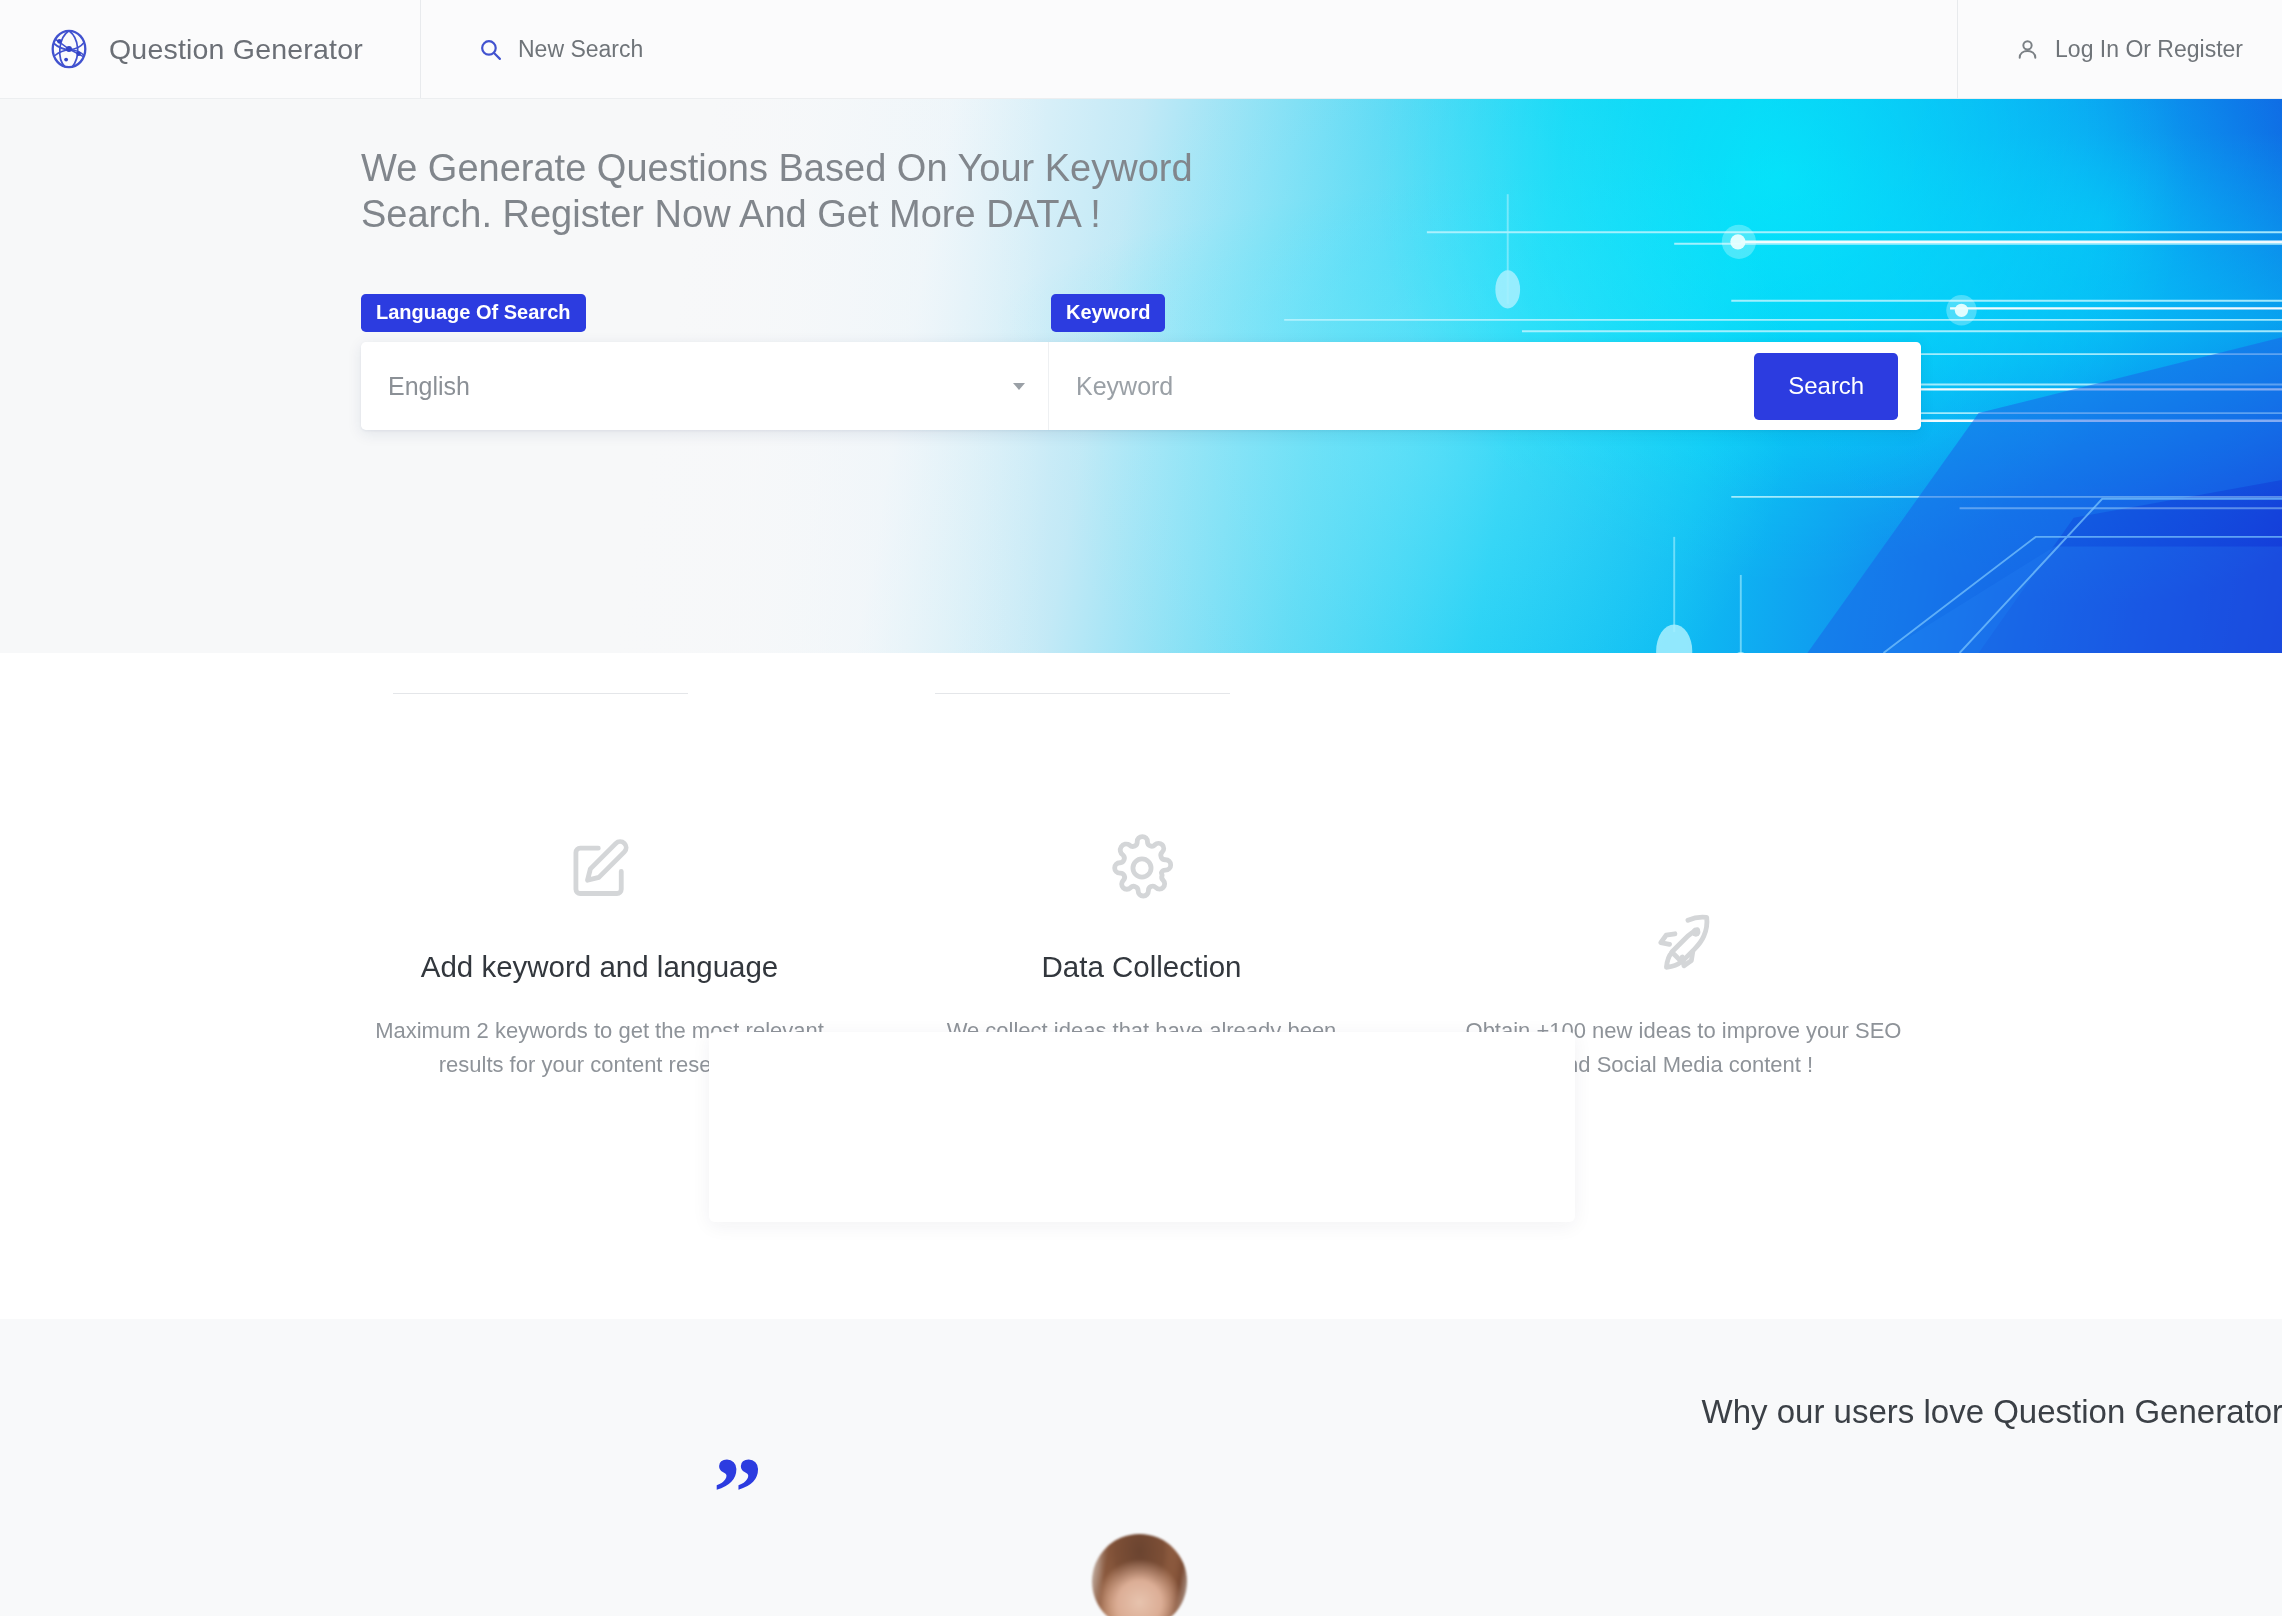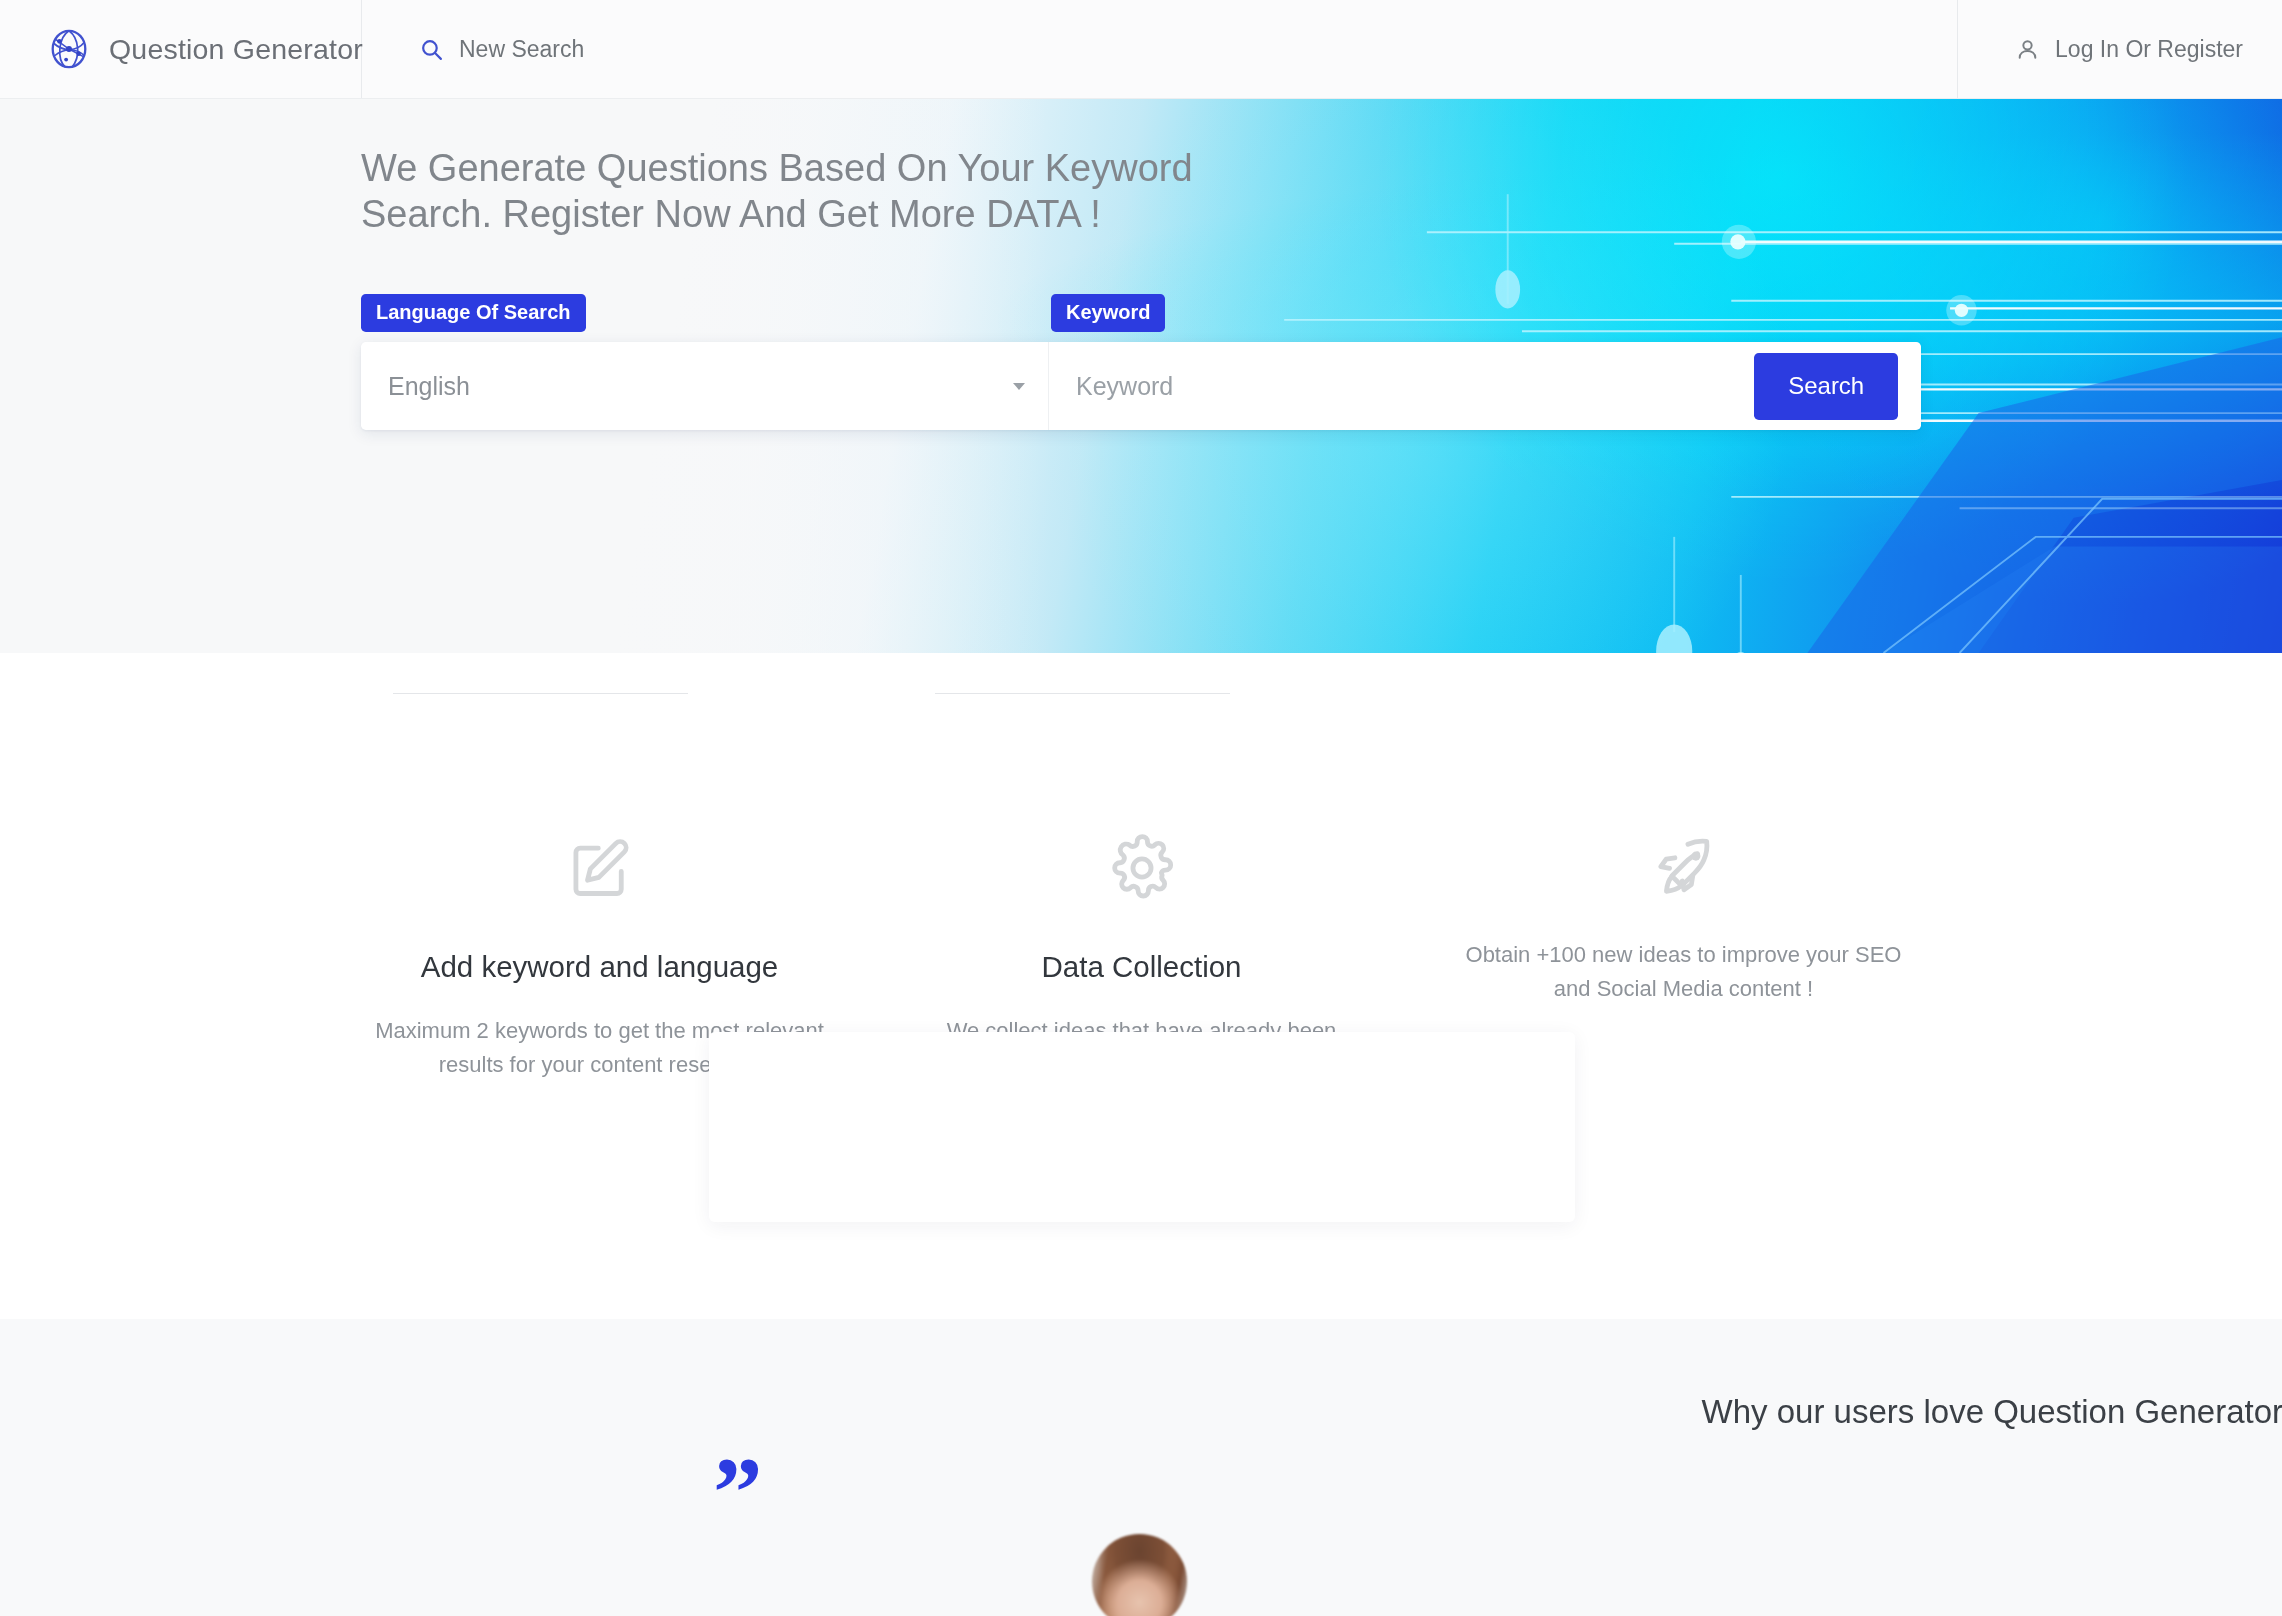--- a/index.html
+++ b/index.html
@@ -14,21 +14,21 @@
   .header {
     position: relative;
     height: 99px;
     background: #fbfbfc;
     display: flex;
     align-items: stretch;
     border-bottom: 1px solid #eceef0;
     z-index: 40;
   }
   .brand {
-    width: 362px;
+    width: 421px;
     display: flex;
     align-items: center;
     gap: 17px;
     padding-left: 46px;
     border-right: 1px solid #e8eaed;
   }
   .brand-logo { width: 46px; height: 46px; flex: 0 0 46px; }
   .brand-name {
     font-size: 28.5px;
     color: #6b6f76;
@@ -203,21 +203,21 @@
   .section-title {
     text-align: center;
     font-size: 36px;
     font-weight: 400;
     color: #3b4046;
   }
   .steps {
     margin: 84px auto 0;
     width: 1626px;
     display: flex;
-    align-items: flex-start;
+    align-items: flex-end;
   }
   .step { width: 542px; text-align: center; position: relative; }
   .step-icon { height: 80px; display: flex; align-items: center; justify-content: center; }
   .step-title {
     margin-top: 42px;
     font-size: 29.5px;
     font-weight: 400;
     color: #32373d;
   }
   .step-desc {

